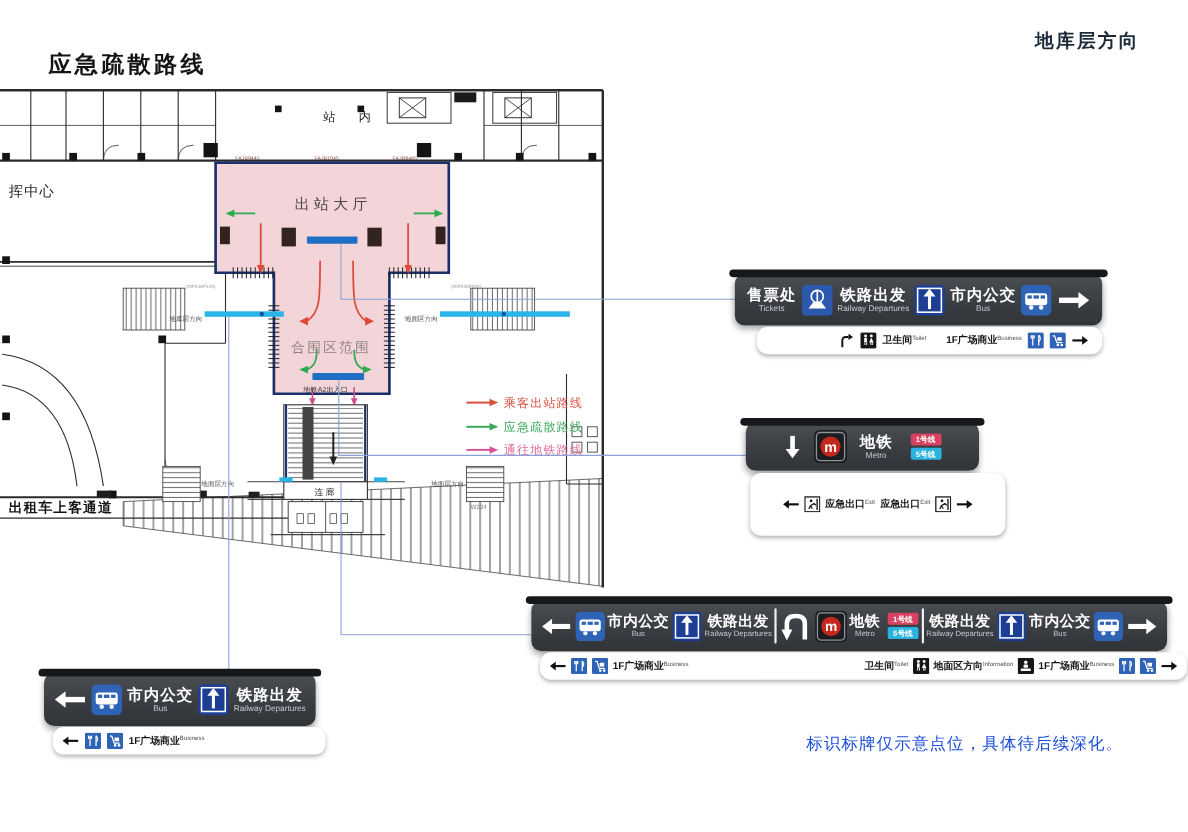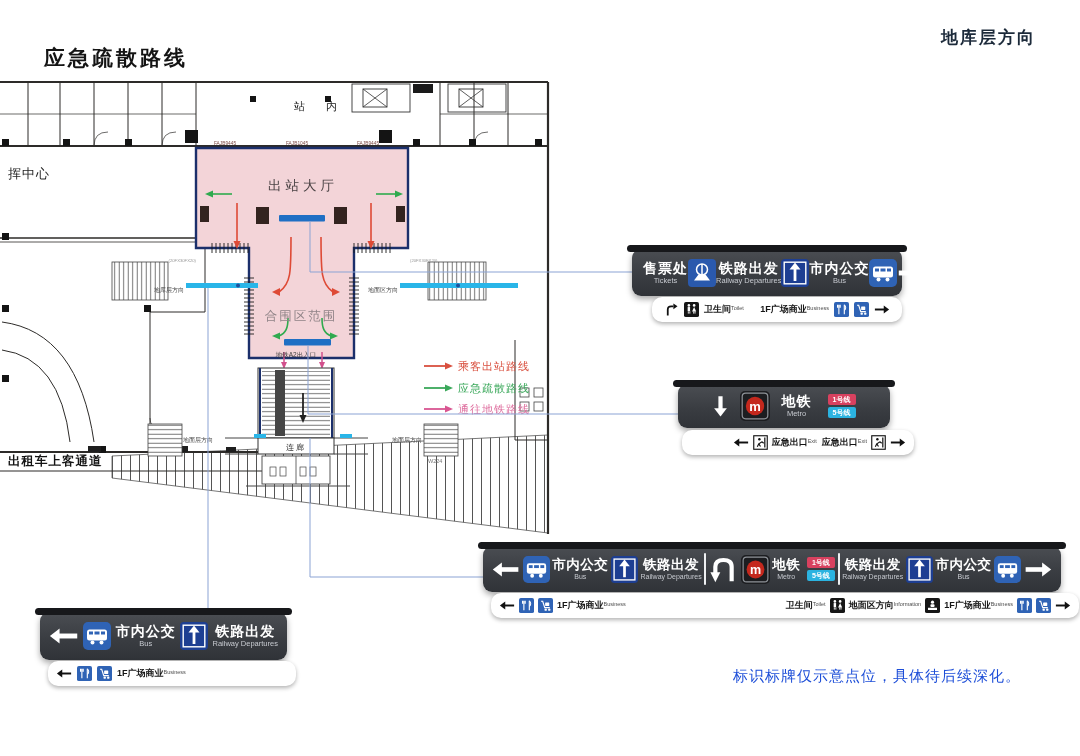--- a/index.html
+++ b/index.html
@@ -322,21 +322,21 @@
     </g>
 
     <g stroke="#8ba3d4" stroke-width="1" fill="none">
       <path d="M310,221 V272 H668"></path>
       <path d="M308,346 V414 H678"></path>
       <path d="M310,438 V577 H483"></path>
       <path d="M208,288 V612"></path>
     </g>
   </svg>
 
-  <div class="sign" style="left:632px;top:249px;width:270px;height:47px">
+  <div class="sign" style="left:668px;top:249px;width:334px;height:47px">
     <div class="sign-main" style="padding:0 11px">
       <div class="si">
         <span class="zh">售票处</span>
         <span class="en">Tickets</span>
       </div>
       <svg class="ic" width="28" height="28">
           <use href="#sym-railway"></use>
         </svg>
       <div class="si">
         <span class="zh">铁路出发</span>
@@ -394,21 +394,21 @@
         </svg>
       <div class="si">
         <span class="zh">地铁</span>
         <span class="en">Metro</span>
       </div>
       <div class="badges">
         <div class="badge b1">1号线</div>
         <div class="badge b5">5号线</div>
       </div>
     </div>
-    <div class="sign-sub" style="left:4px;width:216px;top:46px;justify-content:flex-end;padding:0 8px">
+    <div class="sign-sub" style="left:4px;width:216px;top:46px;justify-content:center;padding:16px 8px">
       <div class="row">
         <svg class="ic" width="16" height="11">
             <use href="#sym-sm-left"></use>
           </svg>
         <svg class="ic" width="15" height="15">
             <use href="#sym-exit"></use>
           </svg>
         <div class="ss">
           <span class="zh">应急出口</span>
           <span class="en">Exit</span>

